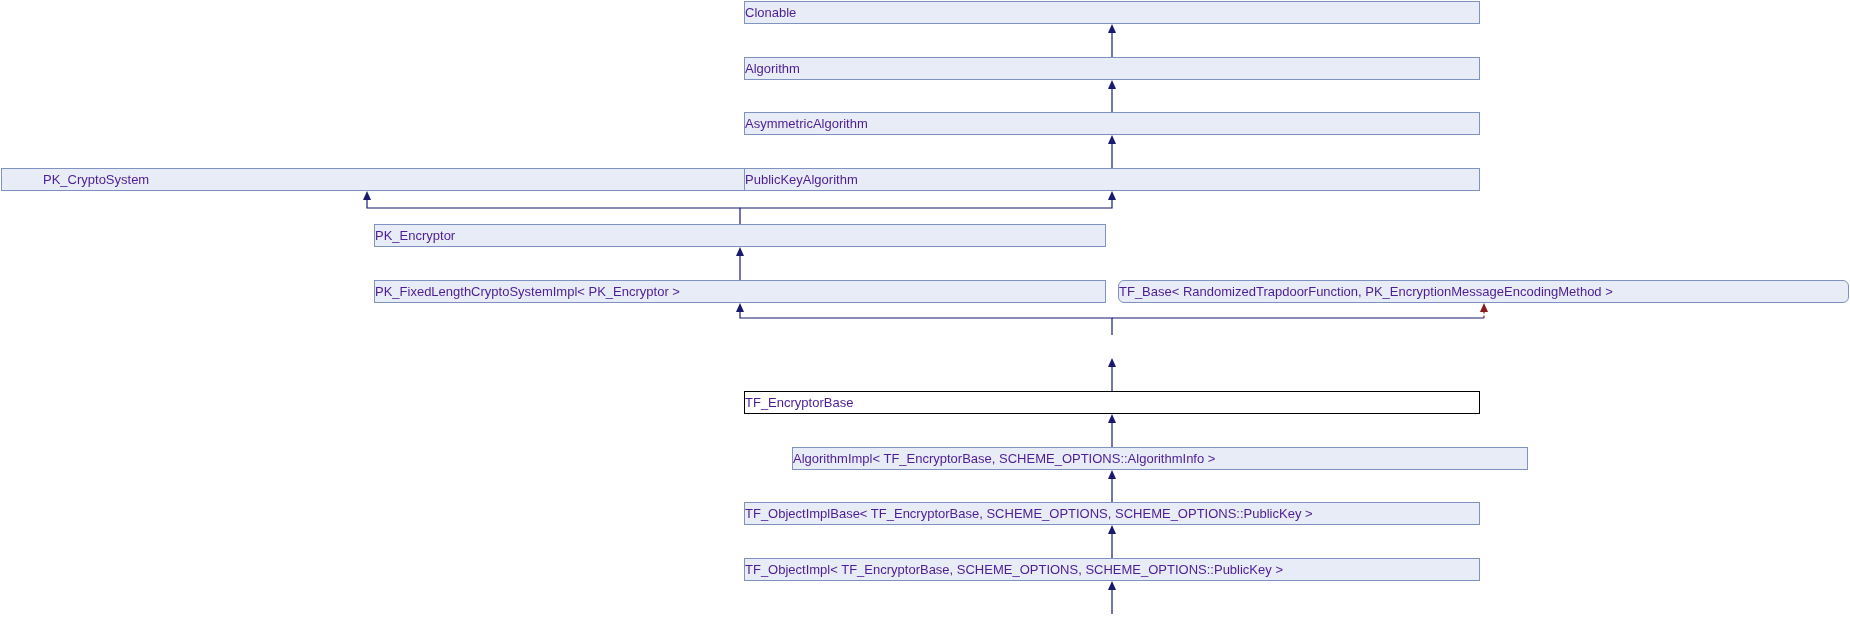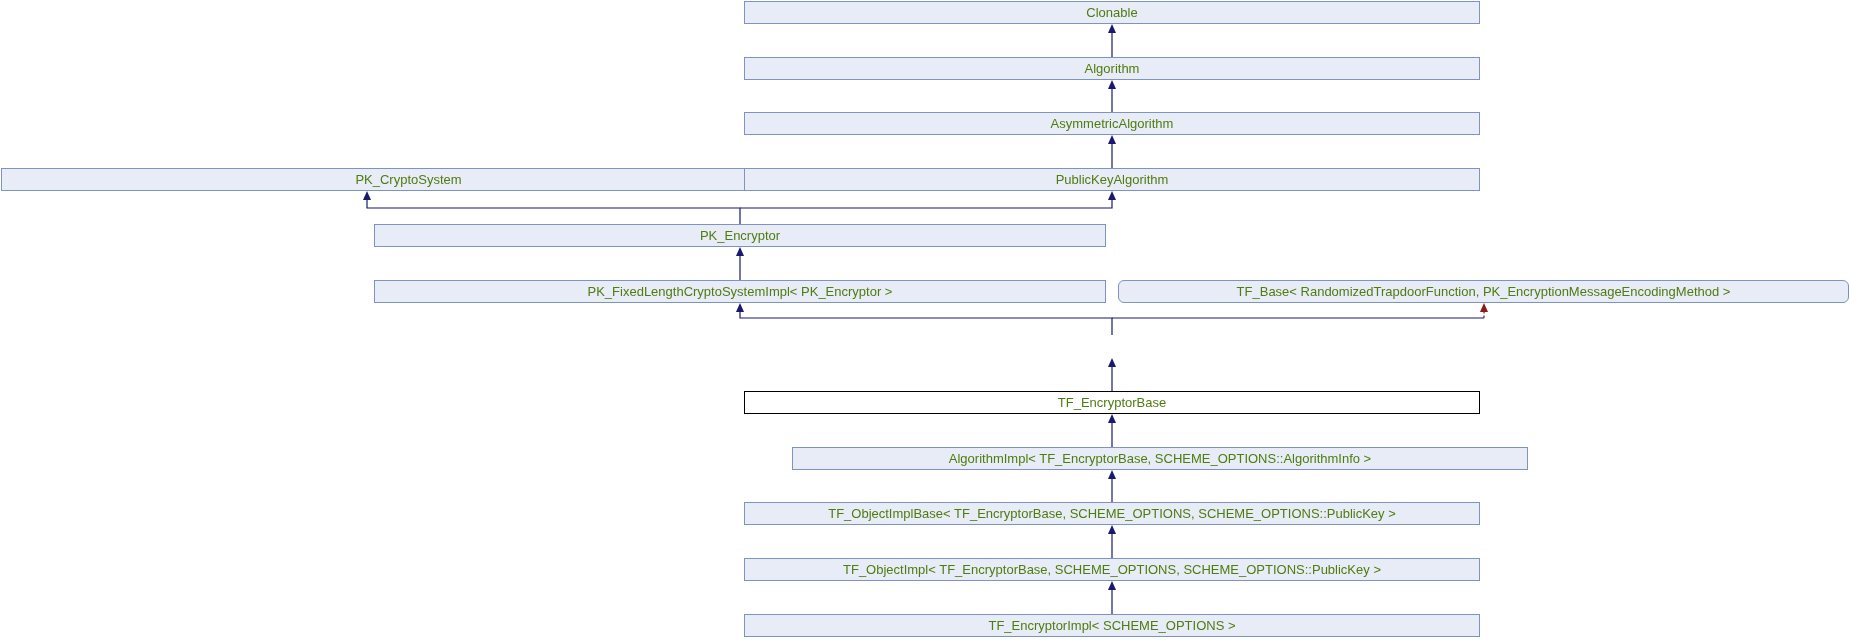--- a/index.html
+++ b/index.html
@@ -8,23 +8,23 @@
     width: 1850px;
     height: 640px;
     background: #ffffff;
     font-family: "Liberation Sans", "DejaVu Sans", sans-serif;
     overflow: hidden;
   }
   .node {
     position: absolute;
     height: 21px;
     line-height: 21px;
-    text-align: center;
+    text-align: left;
     font-size: 13px;
-    color: #4d7c0f;
+    color: #4c1d95;
     background: var(--node-fill, #e8ecf6);
     border: 1px solid var(--node-border, #8093c0);
     white-space: nowrap;
     overflow: hidden;
     box-sizing: content-box;
   }
   .node.current {
     background: var(--current-node-fill, #ffffff);
     border: 1px solid var(--current-node-border, #000000);
   }
@@ -130,15 +130,14 @@
 
 
   <div class="node current" style="left:744px; top:391px; width:734px;">TF_EncryptorBase</div>
 
   <div class="node" style="left:744px; top:447px; width:734px;margin-left:48px;">AlgorithmImpl&lt; TF_EncryptorBase, SCHEME_OPTIONS::AlgorithmInfo &gt;</div>
 
   <div class="node" style="left:744px; top:502px; width:734px;">TF_ObjectImplBase&lt; TF_EncryptorBase, SCHEME_OPTIONS, SCHEME_OPTIONS::PublicKey &gt;</div>
 
   <div class="node" style="left:744px; top:558px; width:734px;">TF_ObjectImpl&lt; TF_EncryptorBase, SCHEME_OPTIONS, SCHEME_OPTIONS::PublicKey &gt;</div>
 
-  <div class="node" style="left:744px; top:614px; width:734px;">TF_EncryptorImpl&lt; SCHEME_OPTIONS &gt;</div>
 
 </div>
 
 </body></html>

